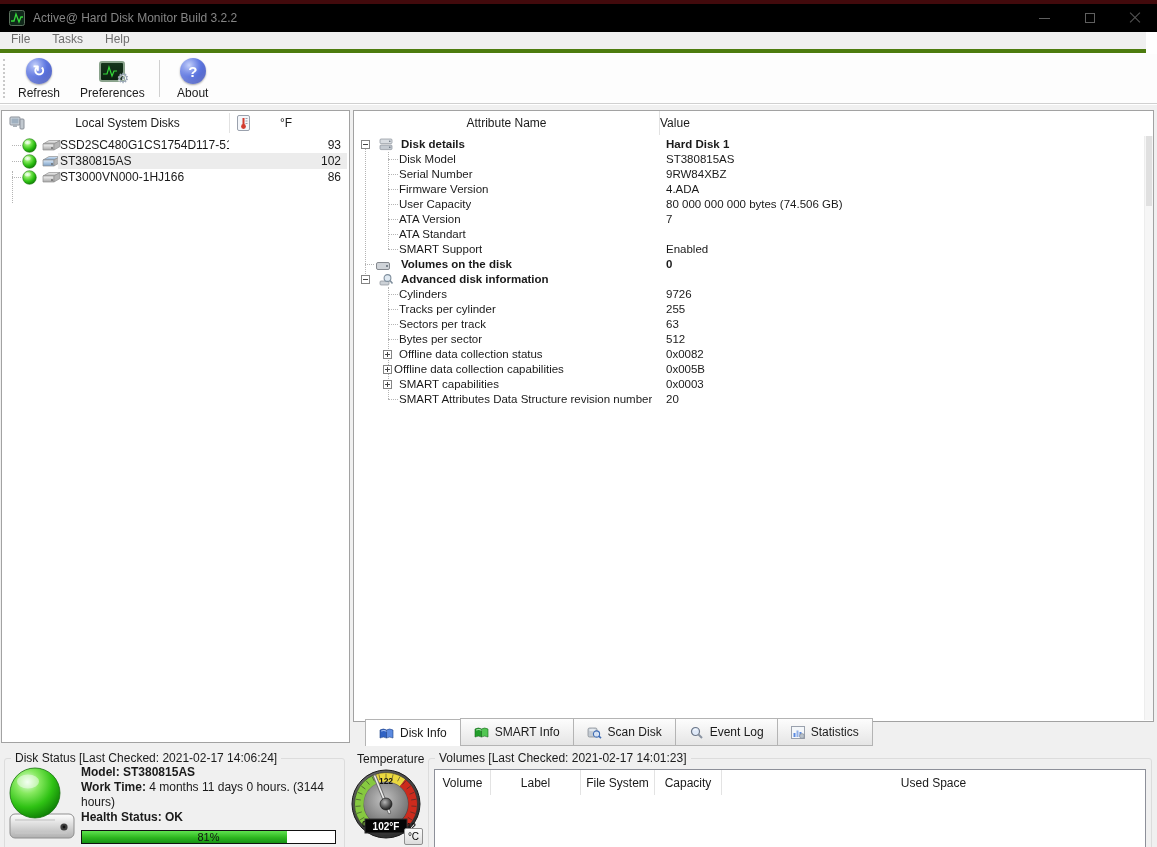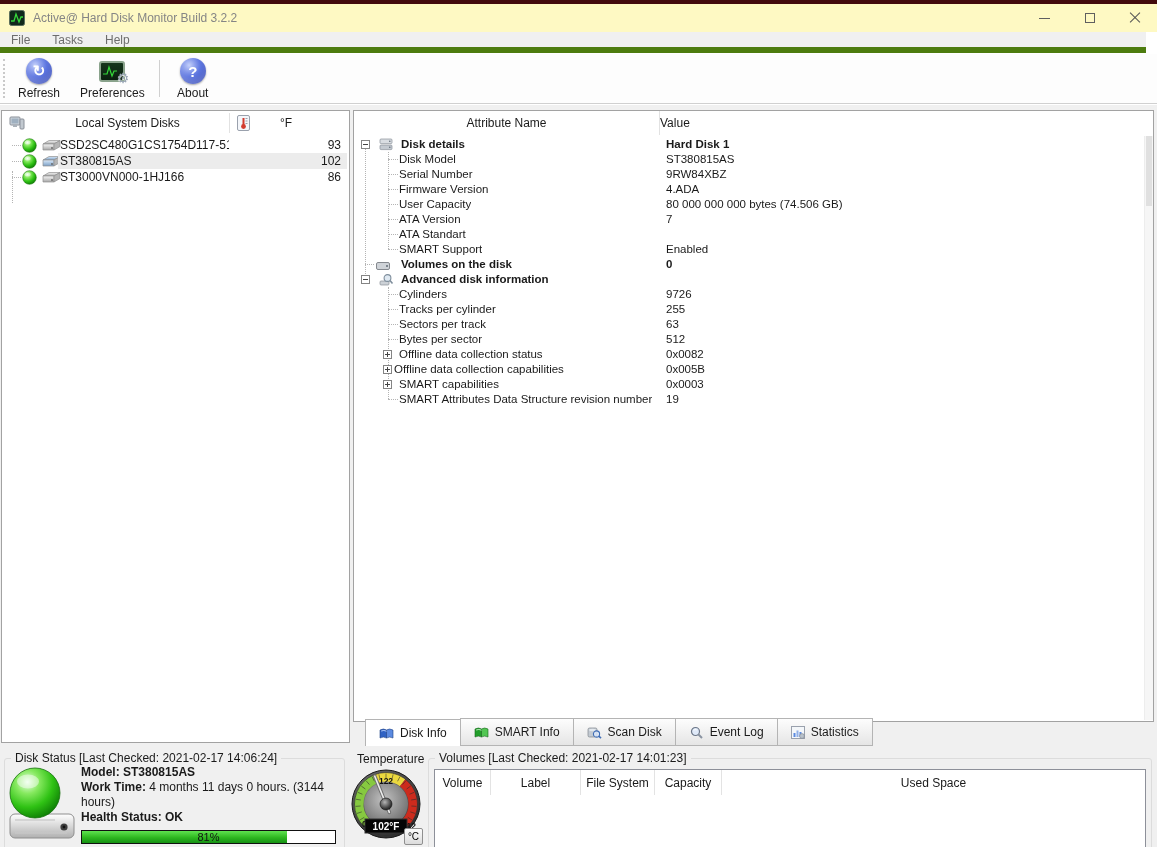--- a/index.html
+++ b/index.html
@@ -1,32 +1,32 @@
 <!DOCTYPE html>
 <html><head>
 <meta charset="utf-8">
 <style>
 *{box-sizing:border-box;margin:0;padding:0}
 html,body{width:1157px;height:847px;overflow:hidden;background:#fff;
 font-family:"Liberation Sans",sans-serif;font-size:12px;color:#1a1a1a;-webkit-font-smoothing:antialiased}
 #win{position:relative;width:1157px;height:847px;background:#fff}
 
 #topstrip{position:absolute;top:0;left:0;right:0;height:4px;background:#420a0c}
-#titlebar{position:absolute;top:4px;left:0;right:0;height:28px;background:#fef9c3;display:flex;align-items:center}
+#titlebar{position:absolute;top:4px;left:0;right:0;height:28px;background:#000000;display:flex;align-items:center}
 #appicon{margin-left:9px;width:16px;height:16px;display:inline-block}
 .title{margin-left:8px;color:#858585;font-size:12px}
 .wctl{margin-left:auto;display:flex;height:100%}
 .wbtn{width:45px;height:100%;display:flex;align-items:center;justify-content:center;cursor:default}
 .gl-min{width:11px;height:0;border-top:1px solid #5f5f5f}
 .gl-max{width:10px;height:10px;border:1px solid #5f5f5f}
 .gl-x{position:relative;width:12px;height:12px}
 .gl-x::before,.gl-x::after{content:"";position:absolute;left:-1px;top:5px;width:14px;height:0;border-top:1px solid #555}
 .gl-x::before{transform:rotate(45deg)}.gl-x::after{transform:rotate(-45deg)}
 
-#menubar{position:absolute;top:32px;left:0;right:11px;height:21px;background:#f0f0f0;display:flex;align-items:flex-end;border-bottom:6px solid #4d7c0f}
+#menubar{position:absolute;top:32px;left:0;right:11px;height:21px;background:#f0f0f0;display:flex;align-items:flex-start;border-bottom:4px solid #4d7c0f}
 .menu-item{padding:0 11px;color:#6d6d6d}
 
 #toolbar{position:absolute;top:54px;left:0;right:0;height:50px;background:#fdfdfd;border-bottom:1px solid #d0d0d0}
 .grip{position:absolute;left:3px;top:5px;bottom:5px;width:0;border-left:2px dotted #c9c9c9}
 #toolbtns{display:flex;align-items:stretch;height:100%;padding-left:8px}
 .tool-btn{display:flex;flex-direction:column;align-items:center;justify-content:center;padding:3px 10px;min-width:58px}
 .tool-icon{height:28px;display:flex;align-items:center;justify-content:center}
 .tool-label{font-size:12px;color:#1c1c1c;margin-top:1px}
 .tsep{width:0;border-left:1px solid #d0d0d0;margin:6px 4px}
 .icn-circle{width:26px;height:26px;border-radius:50%;background:radial-gradient(circle at 35% 28%,#c4d0fa,#5b74e0 45%,#2336a8 95%);
@@ -385,21 +385,21 @@
             <span class="avalue">0x005B</span>
           </div>
           <div class="arow">
             <span class="ebox plus" style="left: 29px;"></span>
             <span class="aname" style="left: 45px;">SMART capabilities</span>
             <span class="avalue">0x0003</span>
           </div>
           <div class="arow">
             <span class="cstub"></span>
             <span class="aname" style="left: 45px;">SMART Attributes Data Structure revision number</span>
-            <span class="avalue">19</span>
+            <span class="avalue">20</span>
           </div>
         </div>
       <div class="sbar">
           <div class="sthumb"></div>
         </div>
     </div>
 
     <div id="tabsbar">
         <span style="width: 12px;"></span>
         <div class="tab active">

